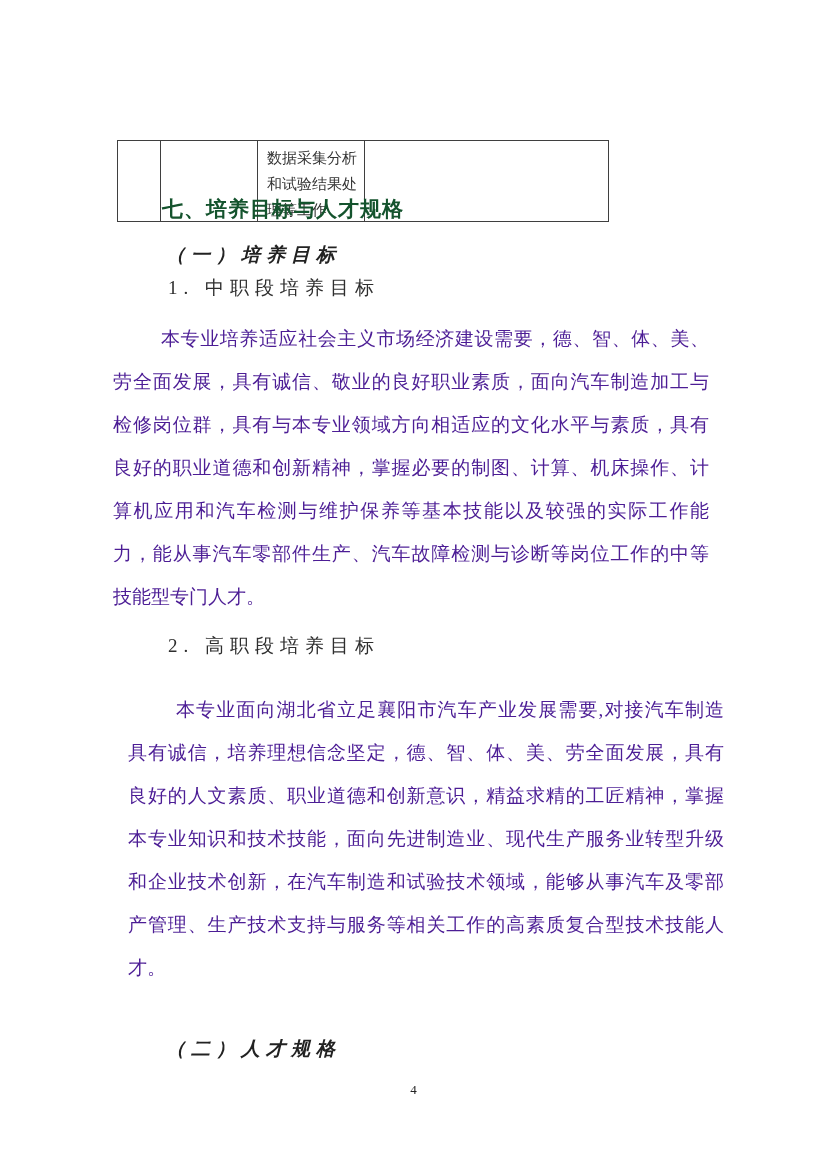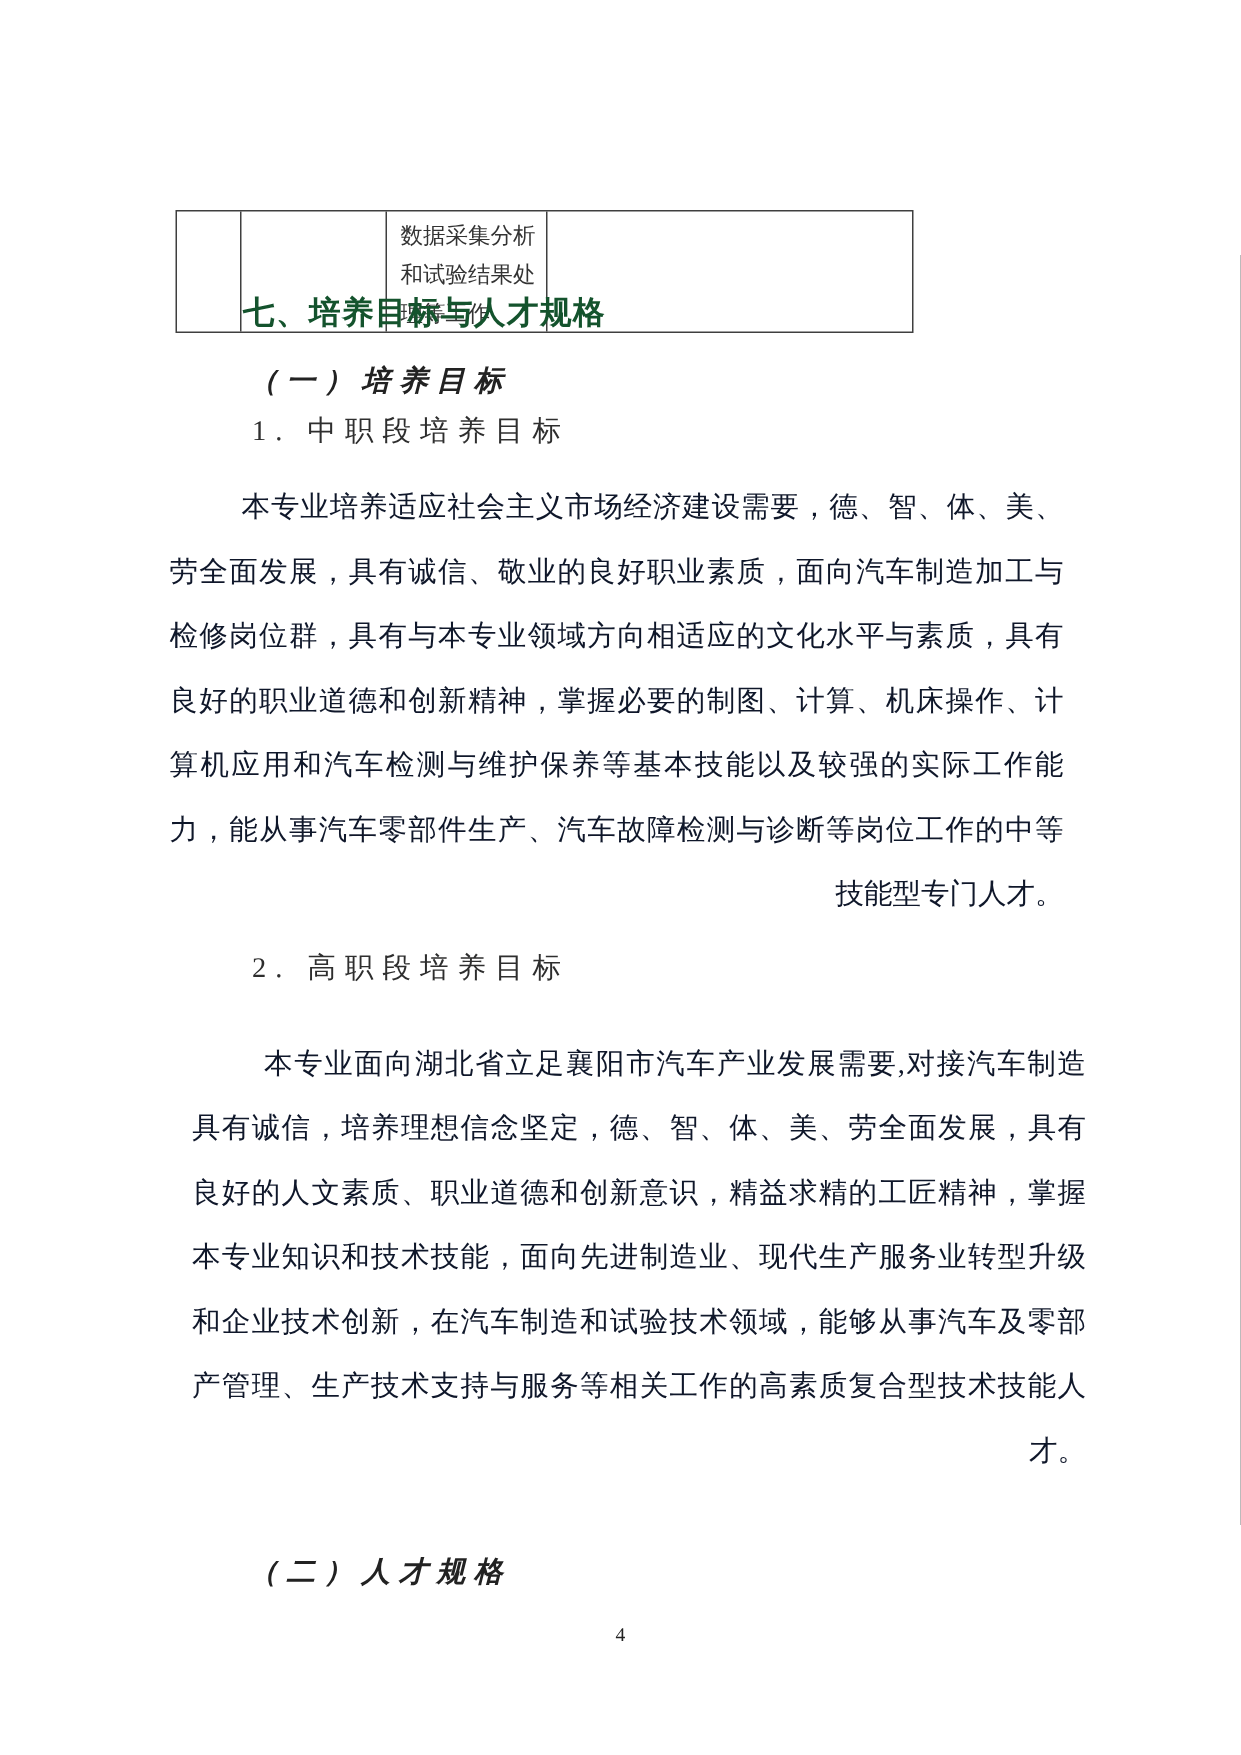--- a/index.html
+++ b/index.html
@@ -76,33 +76,33 @@
   }
   .item-1 { top: 275px; }
   .item-2 { top: 633px; }
 
   
   .para {
     position: absolute;
     left: 113px;
     width: 596px;
     font-size: 19px;
-    color: #0f172a;
+    color: #4c1d95;
   }
   .para-1 { top: 317px; }
   .para-2 { top: 688px; margin-left: 15px; }
   .pline {
     height: 43px;
     line-height: 43px;
     text-align: justify;
     text-align-last: justify;
     overflow: hidden;
   }
   .pline.first { text-indent: 48px; }
-  .pline.last { text-align: right; text-align-last: auto; }
+  .pline.last { text-align: left; text-align-last: auto; }
 
   
   .page-number {
     position: absolute;
     left: 0; top: 1082px;
     width: 100%;
     text-align: center;
     font-size: 13px;
     color: #222;
   }

